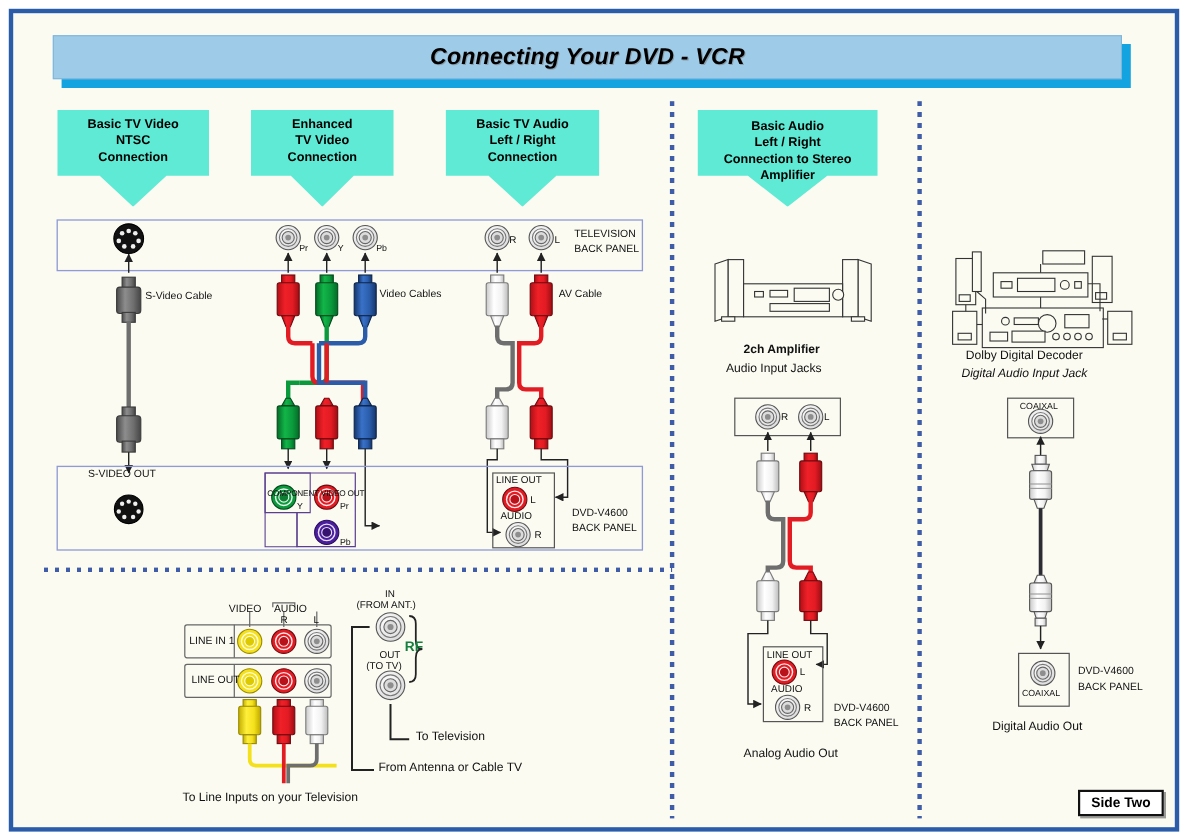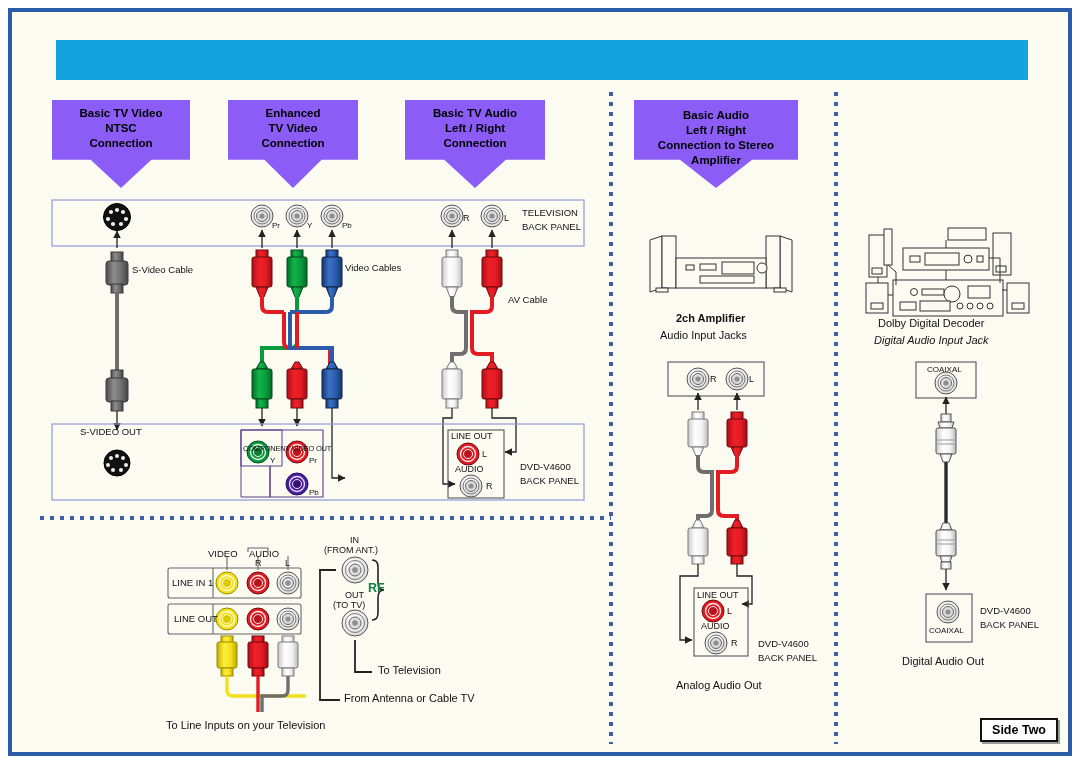--- a/index.html
+++ b/index.html
@@ -29,21 +29,21 @@
   }
   .banner-title {
     font-size: 21px; font-weight: bold; font-style: italic;
     color: #000; letter-spacing: .2px;
     text-shadow: 1px 1px 0 rgba(120,120,120,.55);
   }
 
   
   .arrow-head {
     position: absolute;
-    background: #8b5cf6;
+    background: #5eead4;
     color: #000; font-weight: bold; font-size: 11.5px; line-height: 15px;
     text-align: center;
     padding-top: 6px;
     clip-path: polygon(0 0,100% 0,100% 68%,72% 68%,50% 100%,28% 68%,0 68%);
   }
   .arrow-head span { display: block; }
 
   
   .vdots {
     position: absolute; width: 4px;
@@ -70,20 +70,23 @@
   svg { display: block; overflow: visible; }
   .svg-layer { position: absolute; left: 0; top: 0; pointer-events: none; }
 </style>
 </head>
 <body>
 
 <div id="page">
   <div class="outer-frame"></div>
 
   <div class="banner-shadow"></div>
+  <div class="banner">
+    <div class="banner-title">Connecting Your DVD - VCR</div>
+  </div>
 
   <div class="arrow-head" style="left:52px; top:100px; width:138px; height:88px;">
     <span>Basic TV Video</span>
     <span>NTSC</span>
     <span>Connection</span>
   </div>
   <div class="arrow-head" style="left:228px; top:100px; width:130px; height:88px;">
     <span>Enhanced</span>
     <span>TV Video</span>
     <span>Connection</span>
@@ -571,21 +574,21 @@
   <div class="tiny-label" style="left:272px; top:221px;">Pr</div>
   <div class="tiny-label" style="left:307px; top:221px;">Y</div>
   <div class="tiny-label" style="left:342px; top:221px;">Pb</div>
   <div class="tiny-label" style="left:463px; top:213px; font-size:9px;">R</div>
   <div class="tiny-label" style="left:504px; top:213px; font-size:9px;">L</div>
   <div class="small-label" style="left:522px; top:207px;">TELEVISION</div>
   <div class="small-label" style="left:522px; top:221px;">BACK PANEL</div>
 
   <div class="small-label" style="left:132px; top:264px;">S-Video Cable</div>
   <div class="small-label" style="left:345px; top:262px;">Video Cables</div>
-  <div class="small-label" style="left:508px; top:262px;margin-top:32px;">AV Cable</div>
+  <div class="small-label" style="left:508px; top:262px;">AV Cable</div>
 
   <div class="small-label" style="left:80px; top:426px;">S-VIDEO OUT</div>
   <div class="tiny-label" style="left:243px; top:444px; font-size:7.5px; letter-spacing:-0.2px;text-align:right;">COMPONENT VIDEO OUT</div>
   <div class="tiny-label" style="left:270px; top:456px;">Y</div>
   <div class="tiny-label" style="left:309px; top:456px;">Pr</div>
   <div class="tiny-label" style="left:309px; top:488px;">Pb</div>
   <div class="tiny-label" style="left:451px; top:431px; font-size:9px;">LINE OUT</div>
   <div class="tiny-label" style="left:455px; top:464px; font-size:9px;">AUDIO</div>
   <div class="tiny-label" style="left:482px; top:449px; font-size:9px;">L</div>
   <div class="tiny-label" style="left:486px; top:481px; font-size:9px;">R</div>

